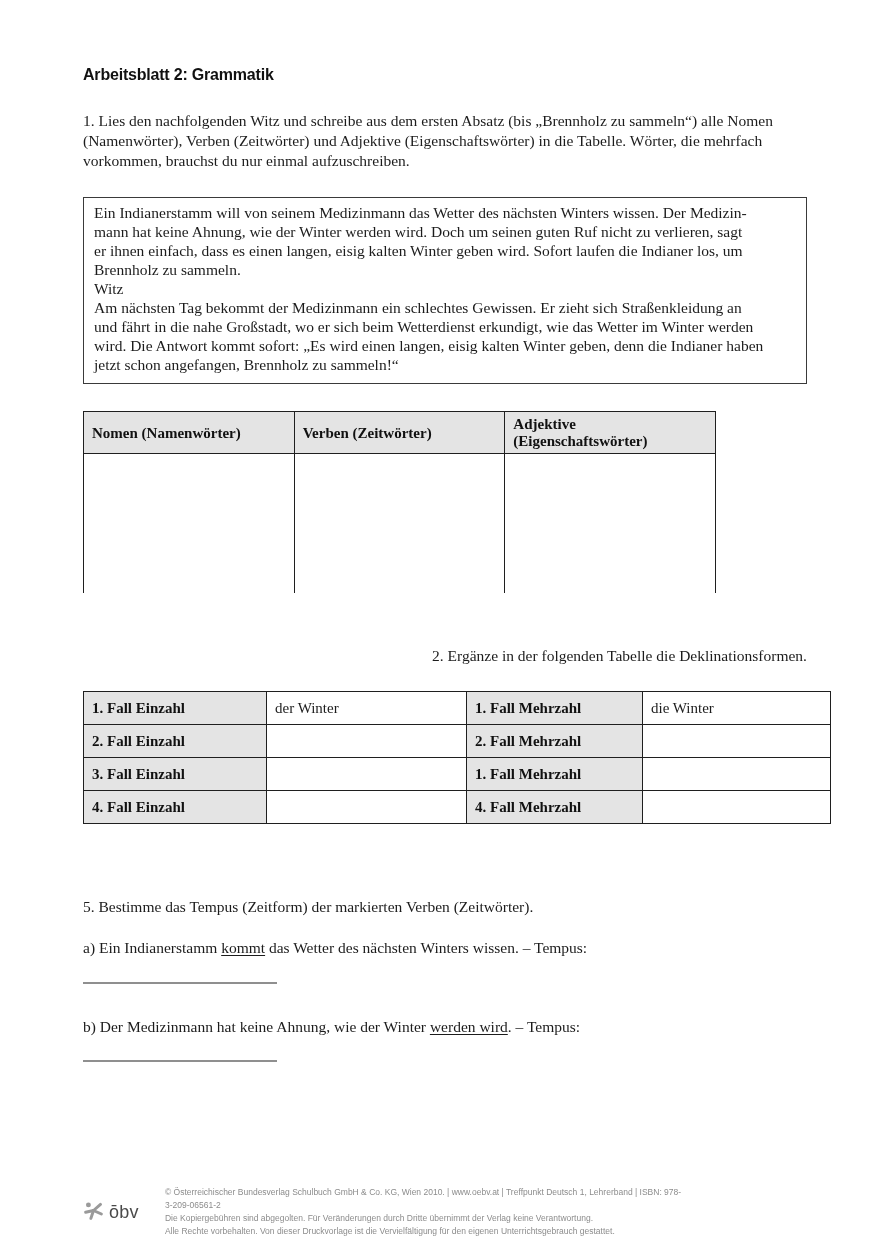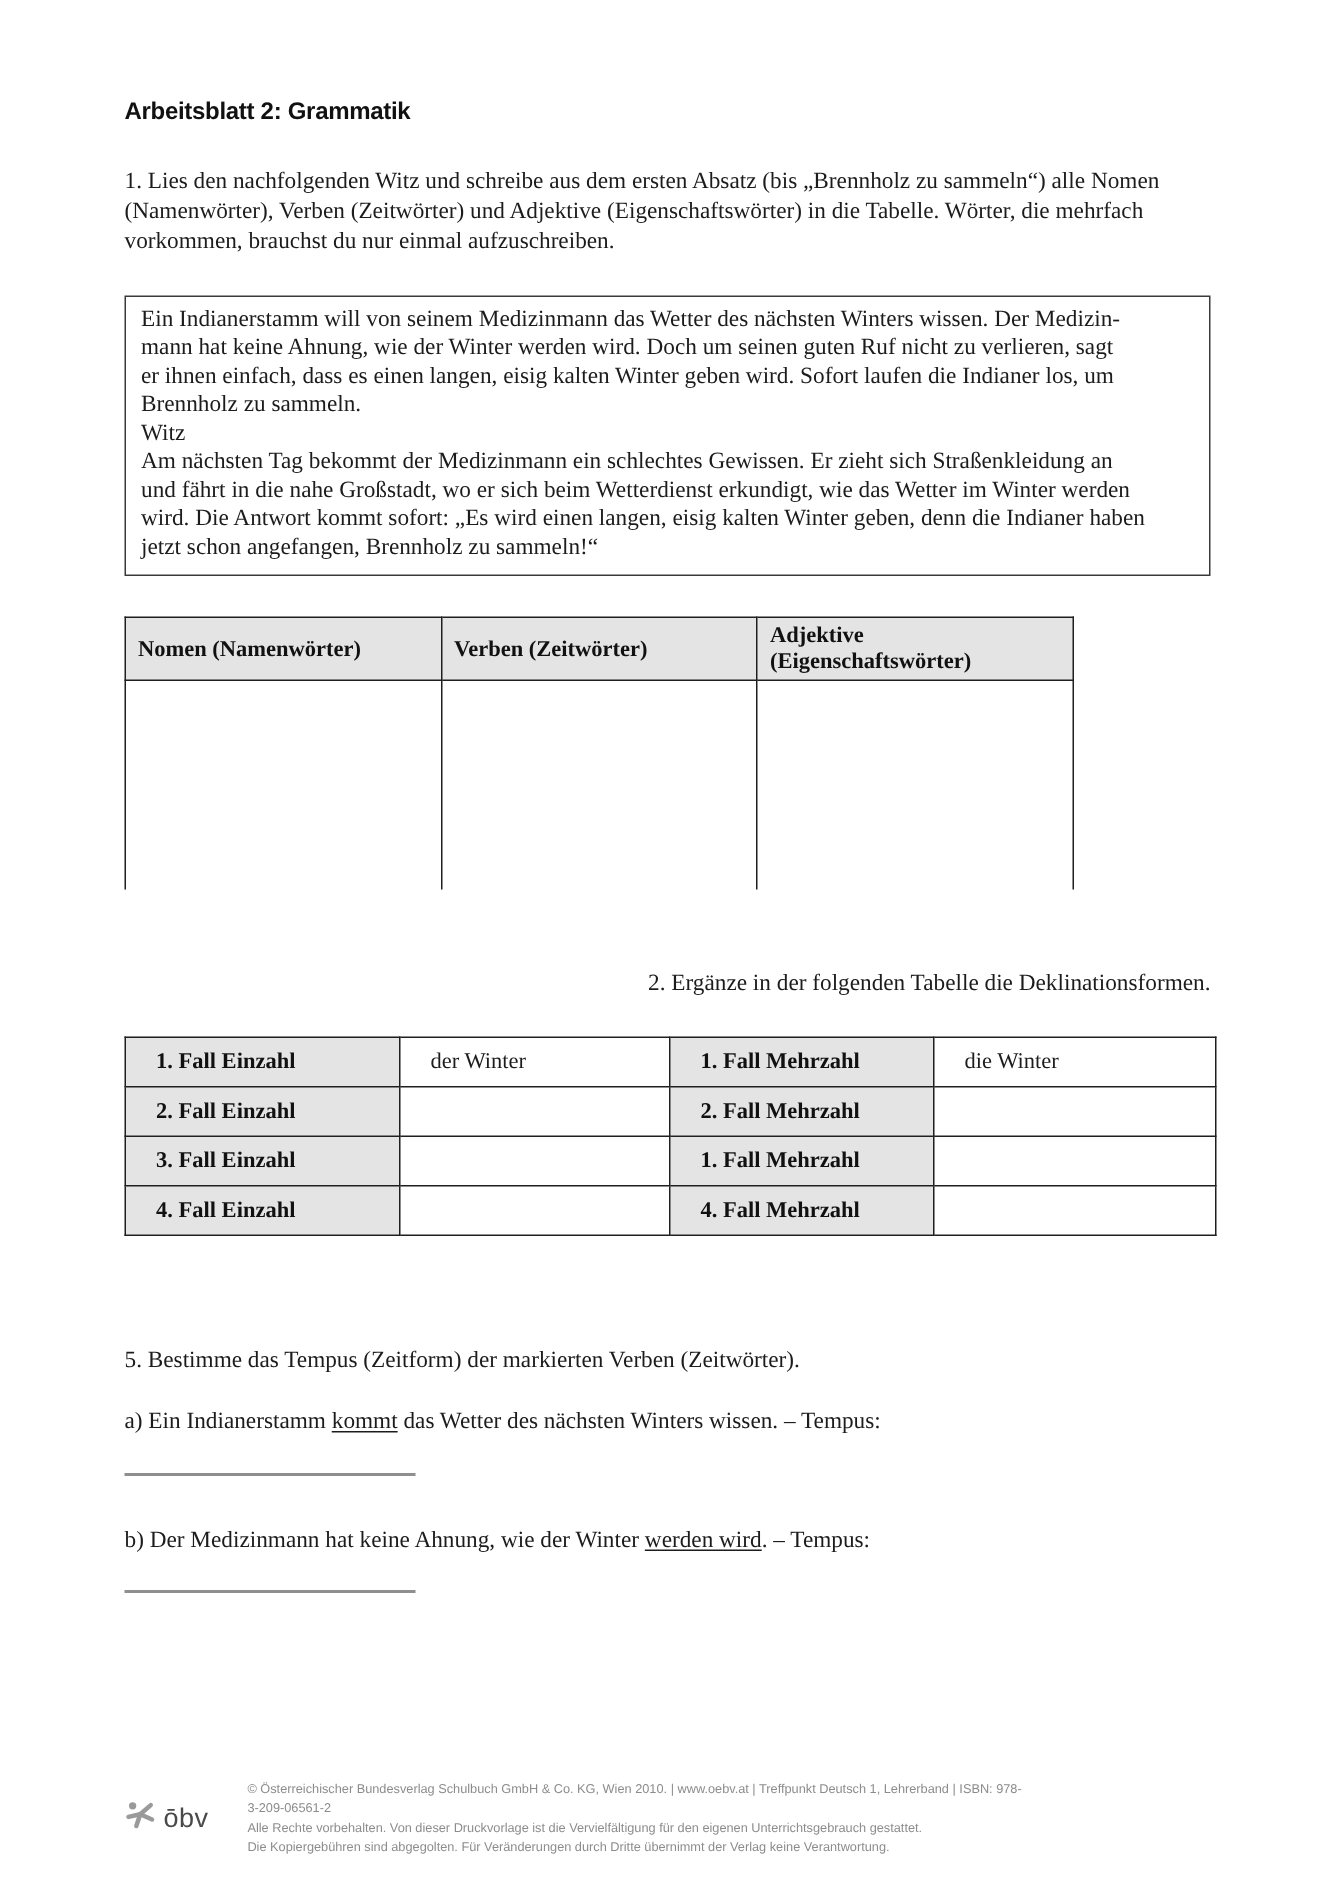--- a/index.html
+++ b/index.html
@@ -67,31 +67,31 @@
   table.decl-table {
     margin-top: 25px;
     width: 727px;
     border-collapse: collapse;
     table-layout: fixed;
   }
   table.decl-table td {
     border: 1.5px solid #1f1f1f;
     font-size: 15px;
     height: 33px;
-    padding: 6px 8px 5px 20px;
+    padding: 6px 8px 5px 8px;
     vertical-align: middle;
   }
   table.decl-table td.label {
     background: #e4e4e4;
     font-weight: bold;
     color: #111111;
   }
   table.decl-table td.value { background: #ffffff; }
   .col-l1 { width: 183px; }
-  .col-v1 { width: 180px; font-family: Liberation Serif, serif; }
+  .col-v1 { width: 200px; font-family: Liberation Serif, serif; }
   .col-l2 { width: 176px; }
   .col-v2 { width: 188px; }
   .task3-instruction { margin-top: 73px; }
   .task3-item-a { margin-top: 21px; }
   .task3-item-b { margin-top: 33px; }
   .u { text-decoration: underline; text-underline-offset: 2px; }
   .answer-line {
     margin-top: 23px;
     width: 194px;
     border-top: 2px solid #8f8f8f;
@@ -220,17 +220,17 @@
             <line x1="12" y1="12" x2="9" y2="21"></line>
             <line x1="12" y1="12" x2="3" y2="14"></line>
           </g>
           <circle cx="6.2" cy="5.6" r="2.8" fill="#9a9a9a"></circle>
         </svg>
       </span>
       <span class="logo-text">ōbv</span>
     </div>
     <div class="imprint">
       <div>© Österreichischer Bundesverlag Schulbuch GmbH &amp; Co. KG, Wien 2010. | www.oebv.at | Treffpunkt Deutsch 1, Lehrerband | ISBN: 978-3-209-06561-2</div>
+      <div>Die Kopiergebühren sind abgegolten. Für Veränderungen durch Dritte übernimmt der Verlag keine Verantwortung.</div>
       <div>Alle Rechte vorbehalten. Von dieser Druckvorlage ist die Vervielfältigung für den eigenen Unterrichtsgebrauch gestattet.</div>
-      <div>Die Kopiergebühren sind abgegolten. Für Veränderungen durch Dritte übernimmt der Verlag keine Verantwortung.</div>
     </div>
   </div>
 </div>
 
 </body></html>

